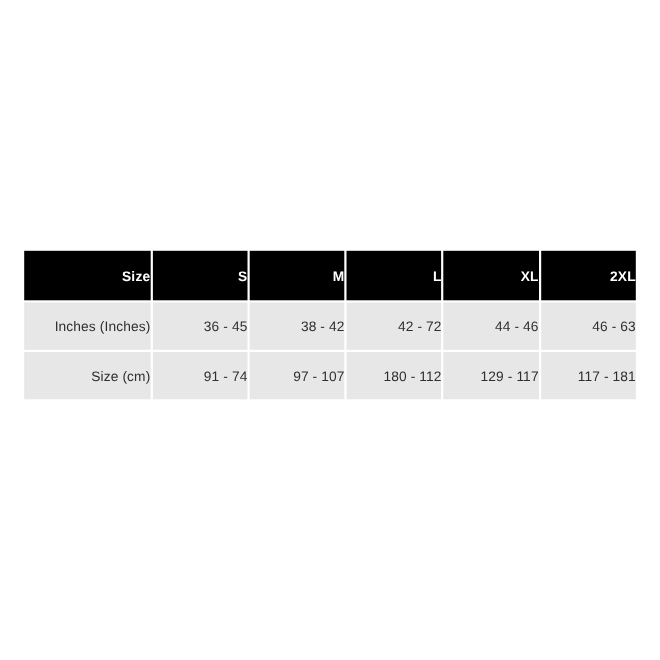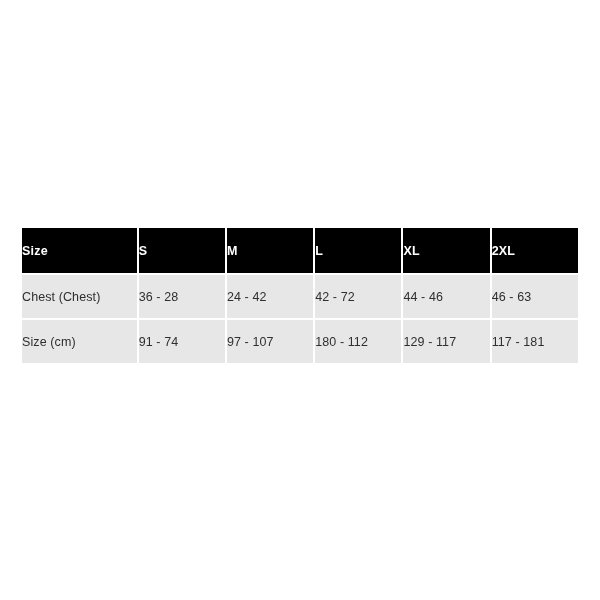--- a/index.html
+++ b/index.html
@@ -26,21 +26,21 @@
     width: 560px;
     border-collapse: separate;
     border-spacing: 2px 2px;
     background: #ffffff;
     table-layout: fixed;
   }
   .size-chart th,
   .size-chart td {
     padding: 0;
     margin: 12px;
-    text-align: left;
+    text-align: right;
     vertical-align: middle;
   }
   .size-chart th {
     height: 45px;
     background: #000000;
     color: #ffffff;
     font-size: 12.5px;
     font-weight: bold;
     letter-spacing: 0.2px;
   }
@@ -73,23 +73,23 @@
         <th class="col-label">Size</th>
         <th class="col-size">S</th>
         <th class="col-size">M</th>
         <th class="col-size">L</th>
         <th class="col-size">XL</th>
         <th class="col-size">2XL</th>
       </tr>
     </thead>
     <tbody>
       <tr>
-        <td class="row-label">Chest (Chest)</td>
-        <td>36 - 28</td>
-        <td>24 - 42</td>
+        <td class="row-label">Inches (Inches)</td>
+        <td>36 - 45</td>
+        <td>38 - 42</td>
         <td>42 - 72</td>
         <td>44 - 46</td>
         <td>46 - 63</td>
       </tr>
       <tr>
         <td class="row-label">Size (cm)</td>
         <td>91 - 74</td>
         <td>97 - 107</td>
         <td>180 - 112</td>
         <td>129 - 117</td>

